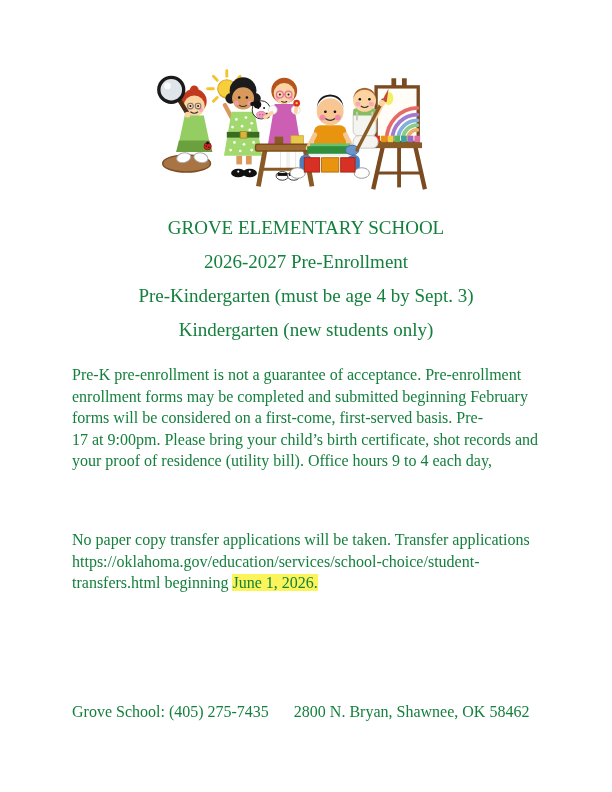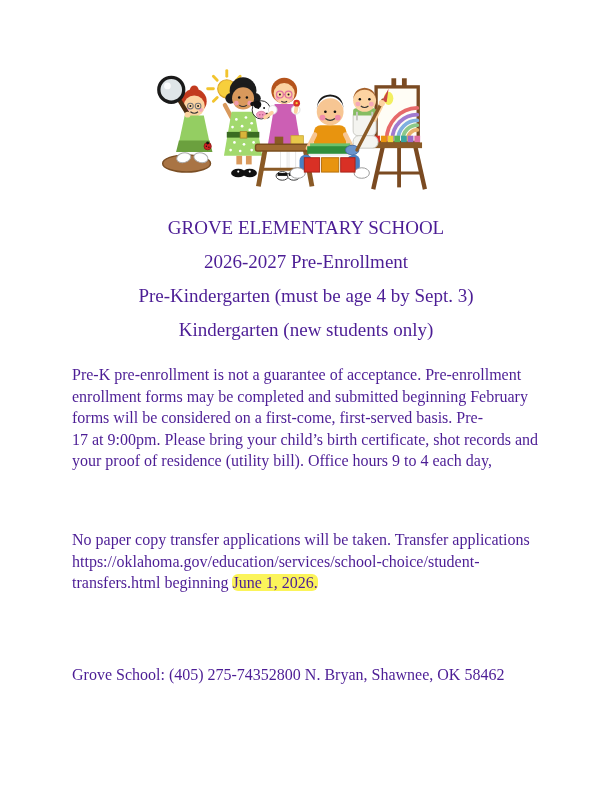--- a/index.html
+++ b/index.html
@@ -2,21 +2,21 @@
 <html><head>
 <meta charset="utf-8">
 <style>
   html, body { margin: 0; padding: 0; background: #ffffff; }
   .page {
     position: relative;
     width: 612px;
     height: 792px;
     background: #ffffff;
     font-family: "Liberation Serif", "DejaVu Serif", serif;
-    color: #4c1d95;
+    color: #15803d;
     overflow: hidden;
   }
   .hero {
     position: absolute;
     top: 62px;
     left: 150px;
     width: 278px;
     height: 134px;
   }
   .headings {
@@ -31,29 +31,30 @@
   .bodypara {
     position: absolute;
     left: 72px;
     width: 492px;
     font-size: 16px;
     line-height: 21.5px;
   }
   .para1 { top: 364px; }
   .para2 { top: 529px; }
   .bodypara .line { display: block; white-space: nowrap; }
-  .hl { background: #fbf45a; border-radius: 6px; }
+  .hl { background: #fbf45a; }
   .footer {
     position: absolute;
-    top: 664px;
+    top: 701px;
     left: 72px;
     width: 492px;
     font-size: 16px;
     line-height: 21px;
     display: flex;
+    gap: 25px;
     white-space: nowrap;
   }
 </style>
 </head>
 <body>
 
 <div class="page">
 
   <svg class="hero" viewBox="0 0 290 140" aria-hidden="true">
 

